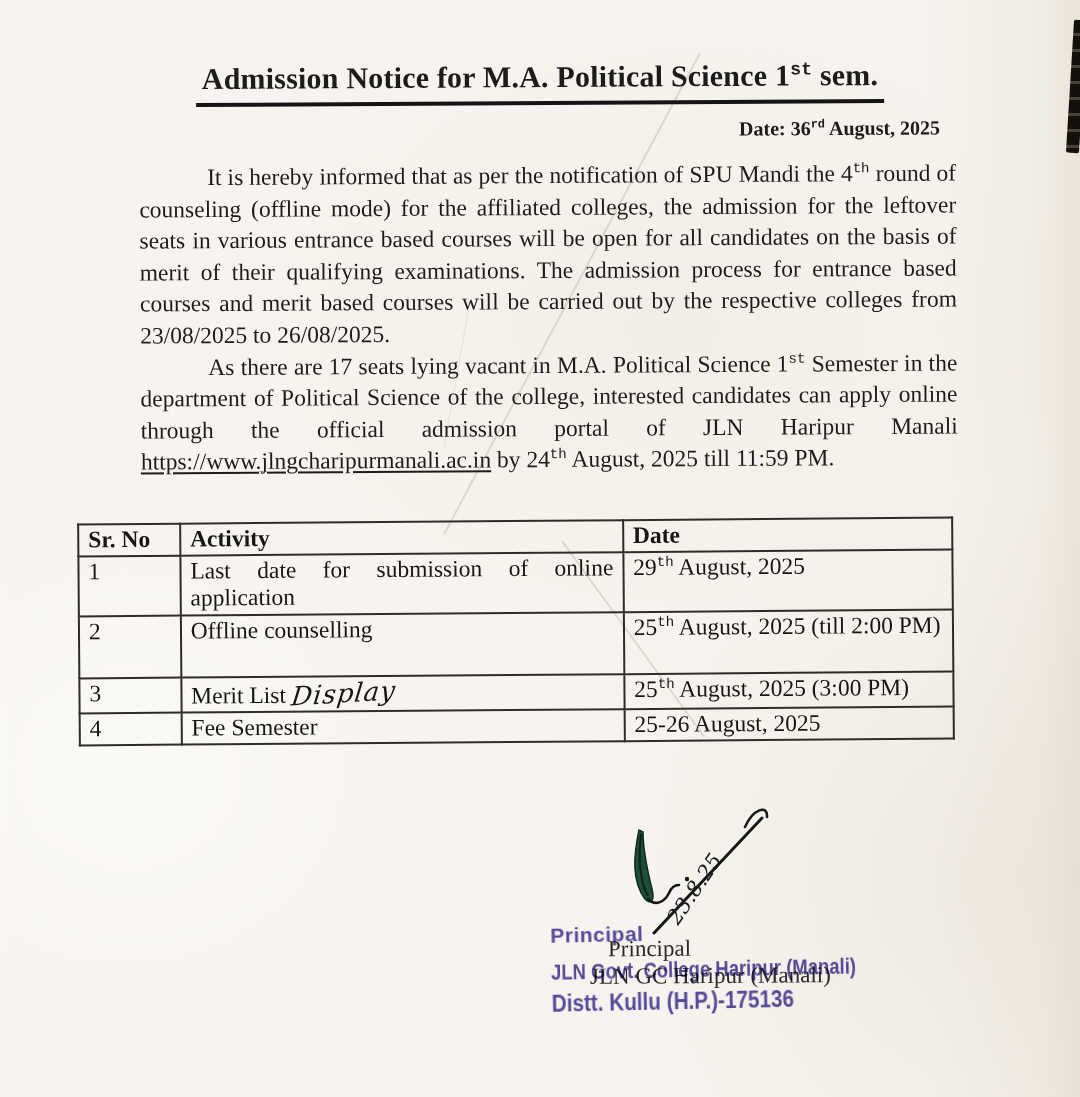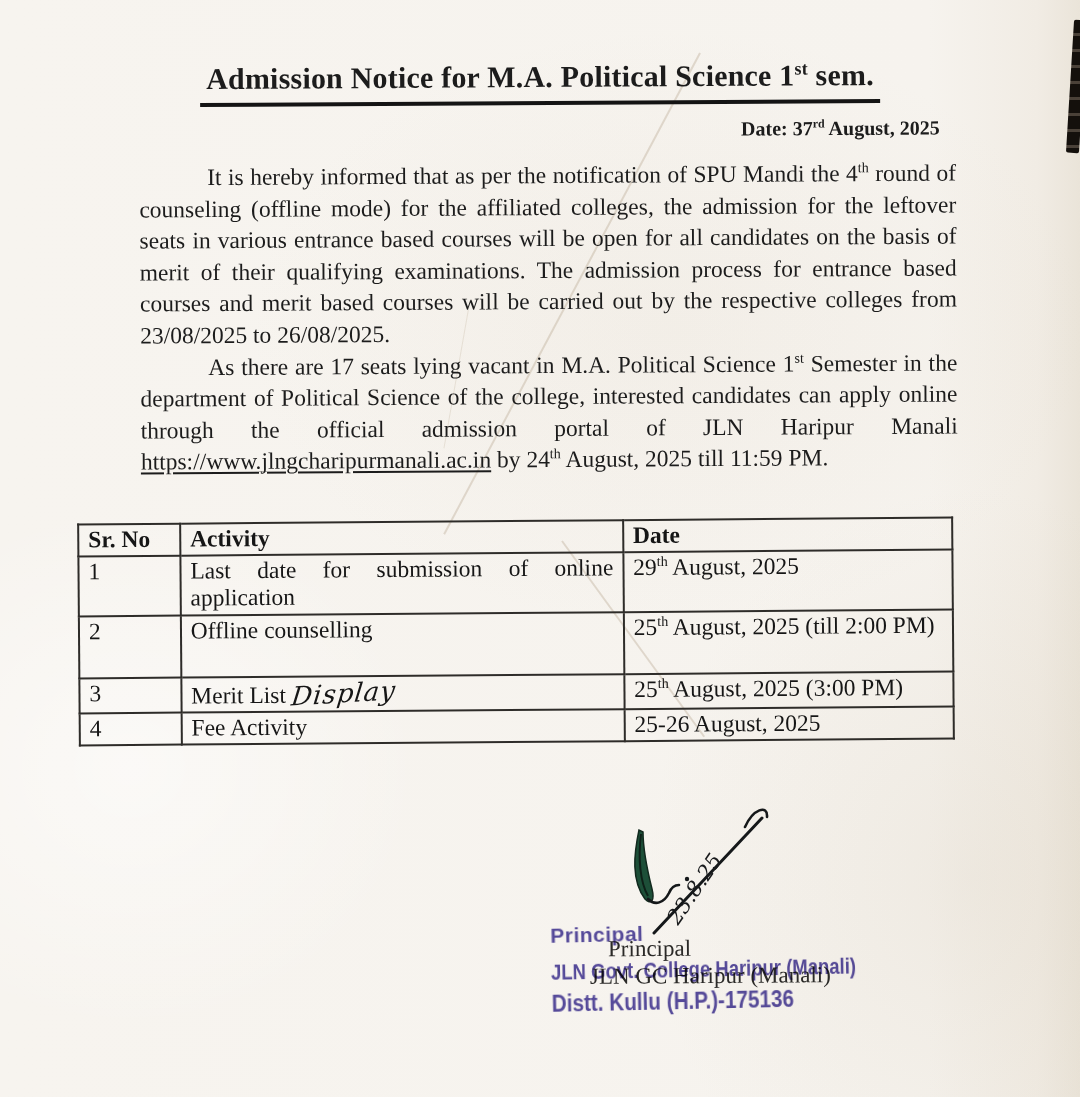--- a/index.html
+++ b/index.html
@@ -37,21 +37,21 @@
   .doc-title sup { font-size:0.6em; }
 
   .date-line { position:absolute; top:117px; right:140px; font-size:20px; font-weight:bold; transform:rotate(-0.3deg); }
 
   .body-text {
     position:absolute; top:160px; left:140px; width:817px;
     font-size:23.5px; line-height:31.6px; text-align:justify;
     transform:rotate(-0.35deg);
   }
   .body-text p { text-indent:68px; margin:0; }
-  sup { font-size:0.6em; line-height:0; }
+  sup { font-size:0.6em; line-height:0;font-family:Liberation Mono, monospace; }
   .u { text-decoration:underline; text-underline-offset:3px; text-decoration-thickness:2px; }
   .hand {
     display:inline-block; font-style:italic; font-family:"DejaVu Serif", serif;
     font-size:26px; transform:rotate(-3deg) skewX(-10deg); letter-spacing:1px;
   }
 
   table.notice-table {
     position:absolute; top:520px; left:78px; width:876px;
     border-collapse:collapse; font-size:23.5px; transform:rotate(-0.45deg);
     color:#161616;
@@ -89,21 +89,21 @@
 
   <div class="crease c1"></div>
   <div class="crease c2"></div>
   <div class="crease c3"></div>
   <div class="edge-artifact"></div>
 
   <div class="title-wrap">
     <span class="doc-title"><span>Admission Notice for M.A. Political Science 1</span><sup>st</sup><span> sem.</span></span>
   </div>
 
-  <div class="date-line"><span>Date: 37</span><sup>rd</sup><span> August, 2025</span></div>
+  <div class="date-line"><span>Date: 36</span><sup>rd</sup><span> August, 2025</span></div>
 
   <div class="body-text">
     <p><span>It is hereby informed that as per the notification of SPU Mandi the 4</span><sup>th</sup><span> round of counseling (offline mode) for the affiliated colleges, the admission for the leftover seats in various entrance based courses will be open for all candidates on the basis of merit of their qualifying examinations. The admission process for entrance based courses and merit based courses will be carried out by the respective colleges from 23/08/2025 to 26/08/2025.</span></p>
     <p><span>As there are 17 seats lying vacant in M.A. Political Science 1</span><sup>st</sup><span> Semester in the department of Political Science of the college, interested candidates can apply online through the official admission portal of JLN Haripur Manali </span><span class="u">https://www.jlngcharipurmanali.ac.in</span><span> by 24</span><sup>th</sup><span> August, 2025 till 11:59 PM.</span></p>
   </div>
 
   <table class="notice-table">
     <thead>
       <tr>
         <th class="col-sr">Sr. No</th>
@@ -122,21 +122,21 @@
         <td><span>Offline counselling</span></td>
         <td class="just"><span>25</span><sup>th</sup><span> August, 2025 (till 2:00 PM)</span></td>
       </tr>
       <tr class="r3">
         <td>3</td>
         <td><span>Merit List </span><span class="hand">Display</span></td>
         <td><span>25</span><sup>th</sup><span> August, 2025 (3:00 PM)</span></td>
       </tr>
       <tr class="r4">
         <td>4</td>
-        <td><span>Fee Activity</span></td>
+        <td><span>Fee Semester</span></td>
         <td><span>25-26 August, 2025</span></td>
       </tr>
     </tbody>
   </table>
 
   <svg class="sig-svg" viewBox="0 0 200 165">
     <path d="M 41,38 C 36,62 33,88 47,107 C 53,113 57,109 54,97 C 49,77 45,55 45,40 Z" fill="#1d4f38" stroke="#12291e" stroke-width="1.5"></path>
     <path d="M 43,42 C 40,66 42,90 50,104" fill="none" stroke="#0e2018" stroke-width="2"></path>
     <path d="M 50,107 C 57,114 66,111 71,101 C 73,96 77,93 81,93" fill="none" stroke="#15181a" stroke-width="2.6" stroke-linecap="round"></path>
     <circle cx="89" cy="87" r="2.2" fill="#15181a"></circle>

